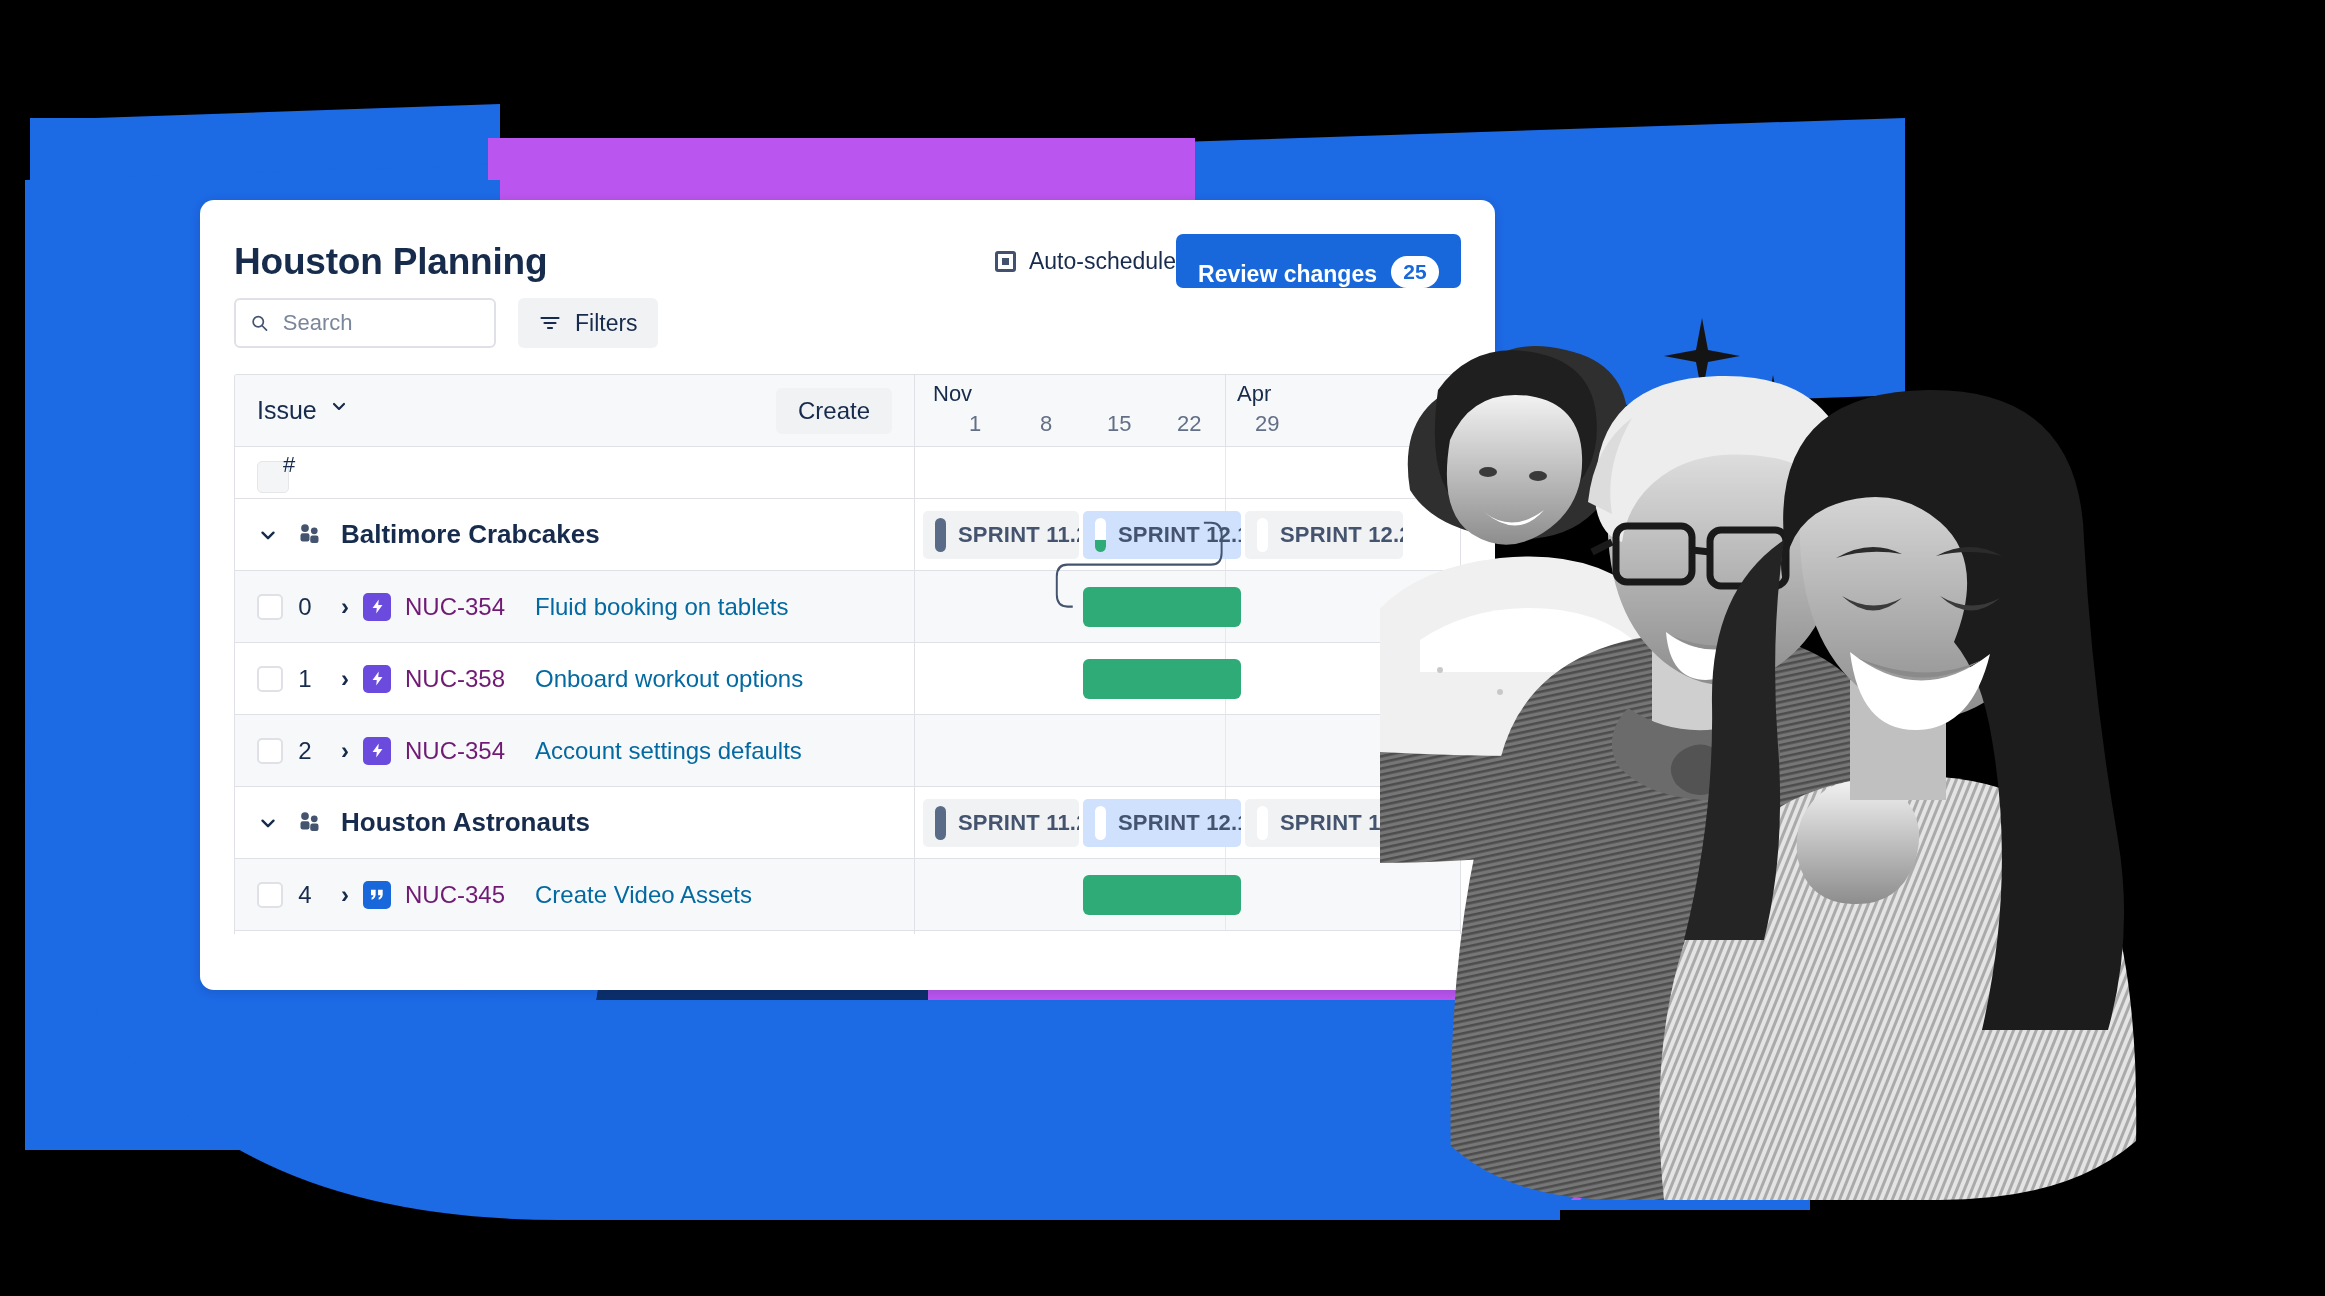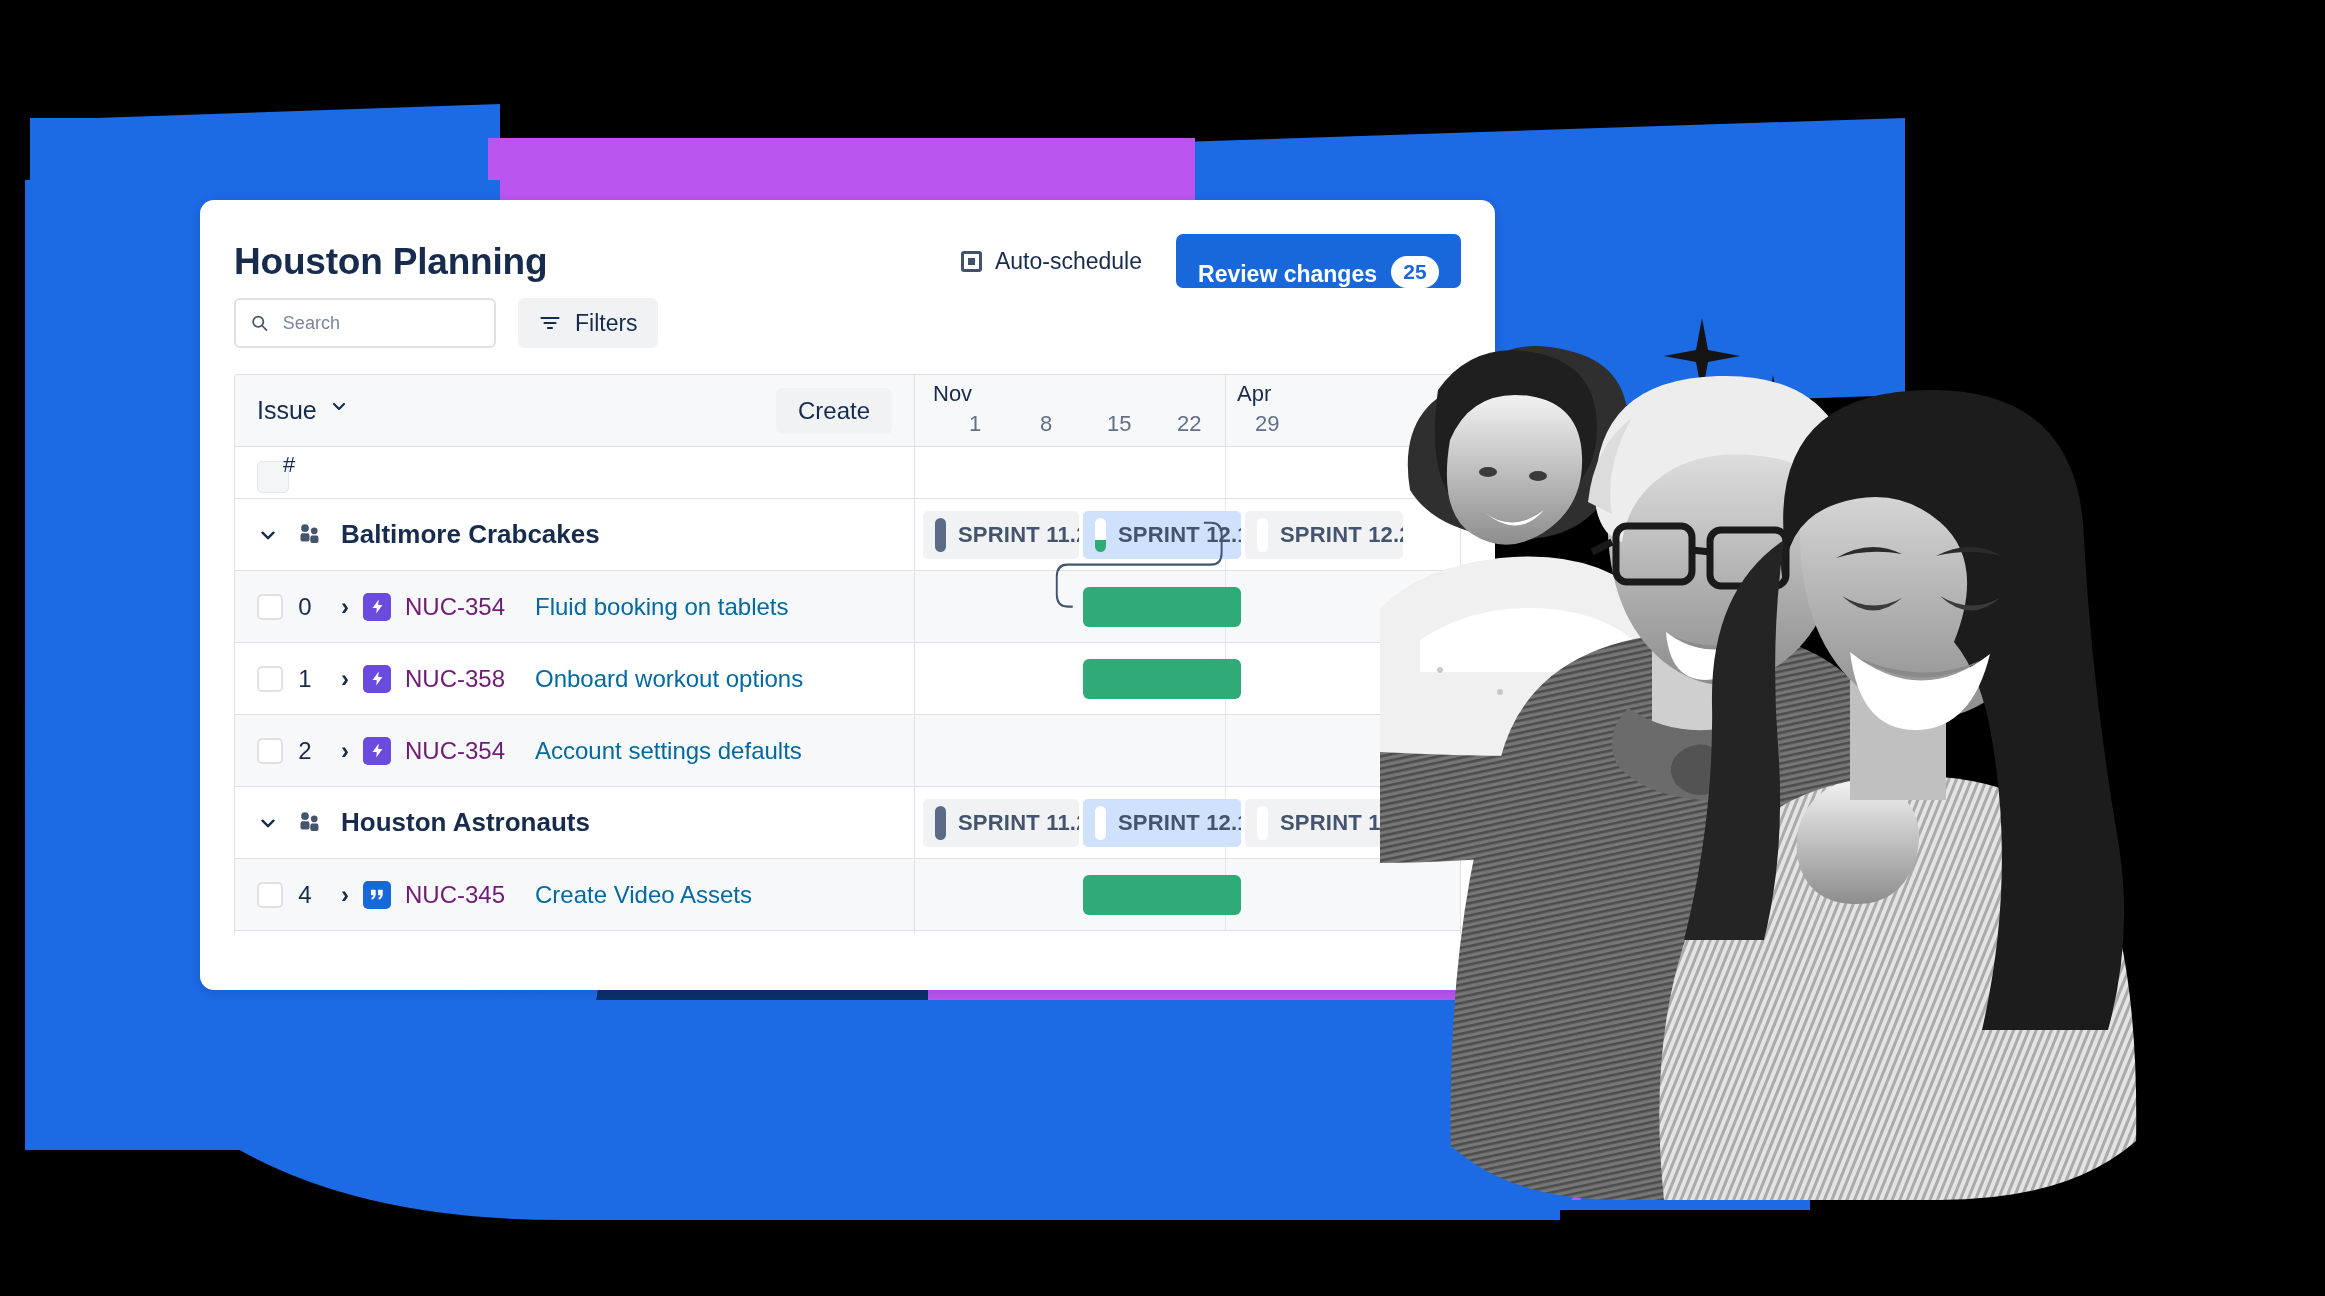--- a/index.html
+++ b/index.html
@@ -28,21 +28,21 @@
 
   .card-header {
     display: flex; align-items: center;
     padding: 30px 34px 0 34px;
     height: 92px;
   }
   .page-title {
     font-size: 37px; font-weight: 600; color: #172b4d;
     letter-spacing: -0.2px; line-height: 1;
   }
-  .header-right { margin-left: auto; display: flex; align-items: center; gap: 34px; }
+  .header-right { margin-left: auto; display: flex; align-items: center; }
 
   .auto-schedule { display:flex; align-items:center; gap:13px; cursor:pointer; }
   .as-icon {
     width: 21px; height: 21px; border-radius: 3px;
     border: 3px solid #42526e; background:#fff;
     display:flex; align-items:center; justify-content:center;
   }
   .as-icon i { display:block; width:7px; height:7px; background:#42526e; }
   .auto-schedule-label { font-size: 23px; color:#172b4d; }
 
@@ -67,21 +67,21 @@
   
   .toolbar { display:flex; align-items:center; gap: 22px; padding: 6px 34px 0 34px; }
   .search-box {
     display:flex; align-items:center; gap: 14px;
     width: 262px; height: 50px;
     border: 2px solid #dfe1e6; border-radius: 6px;
     background:#fff; padding: 0 14px;
   }
   .search-box input {
     border:none; outline:none; background:transparent;
-    font-size: 18px; color:#b91c1c; width:100%;
+    font-size: 22px; color:#b91c1c; width:100%;
     font-family: "Liberation Sans", sans-serif;
   }
   .search-box input::placeholder { color:#7a869a; }
   .filters-btn {
     display:flex; align-items:center; gap: 13px;
     height: 50px; padding: 0 20px;
     background:#f1f2f4; border:none; border-radius: 6px;
     font-size: 23px; color:#172b4d; cursor:pointer;
     font-family: "Liberation Sans", sans-serif;
   }

